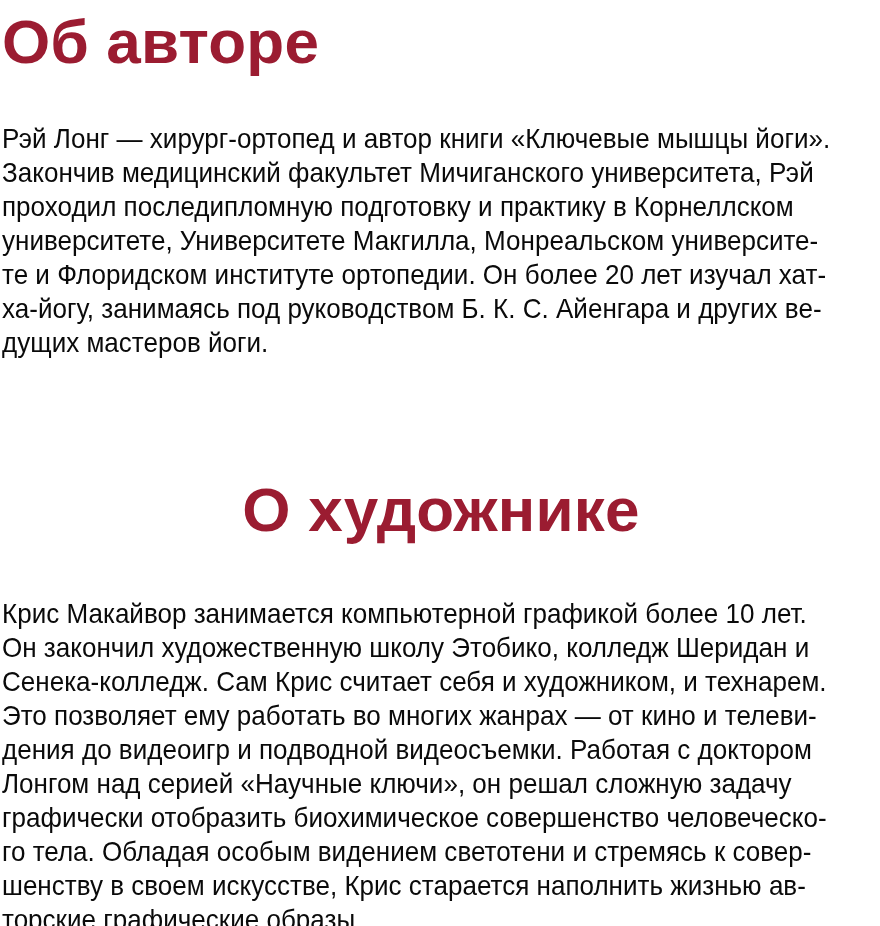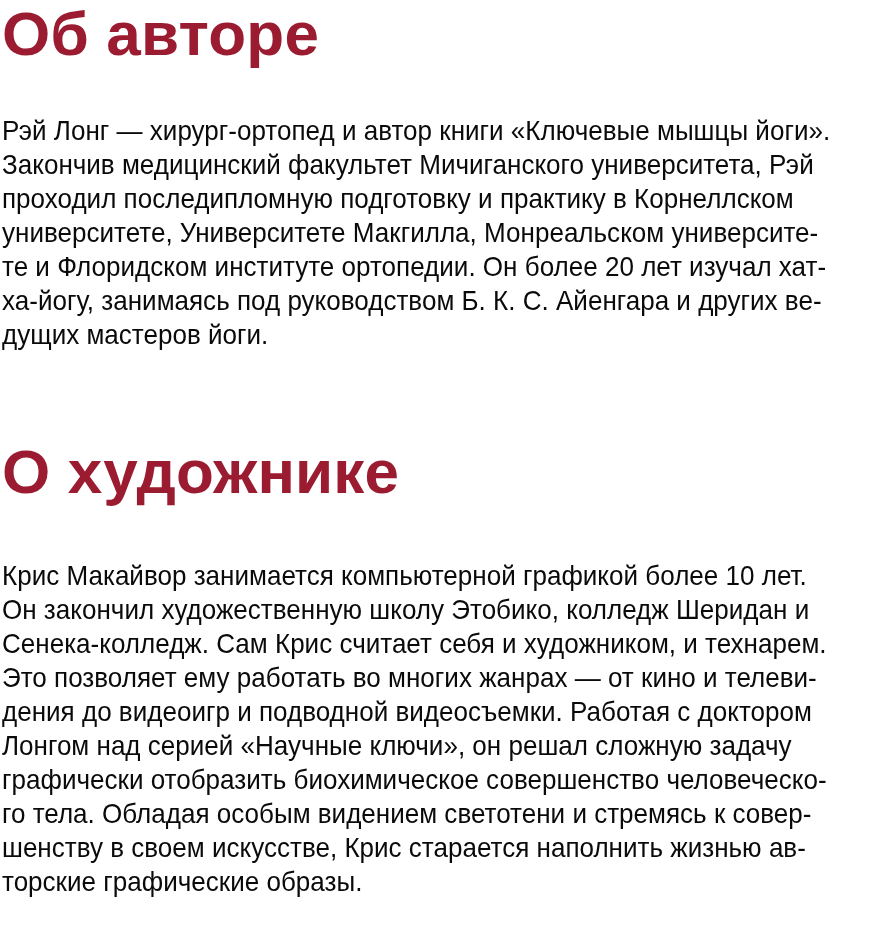--- a/index.html
+++ b/index.html
@@ -23,22 +23,22 @@
     padding-left: 2px;
   }
   .section-heading {
     color: var(--accent);
     font-size: 62px;
     line-height: 64px;
     font-weight: 700;
     letter-spacing: 0.2px;
     white-space: nowrap;
   }
-  .heading-author { margin-top: 2px; }
-  .heading-artist { margin-top: 88px; }
+  .heading-author { margin-top: 10px; }
+  .heading-artist { margin-top: 118px; text-align: center; }
   .para {
     font-size: 28px;
     line-height: 34px;
     font-weight: 400;
     letter-spacing: 0px;
     transform: scaleX(0.93);
     transform-origin: left top;
     color: var(--text);
   }
   .para-author { margin-top: 48px; }

